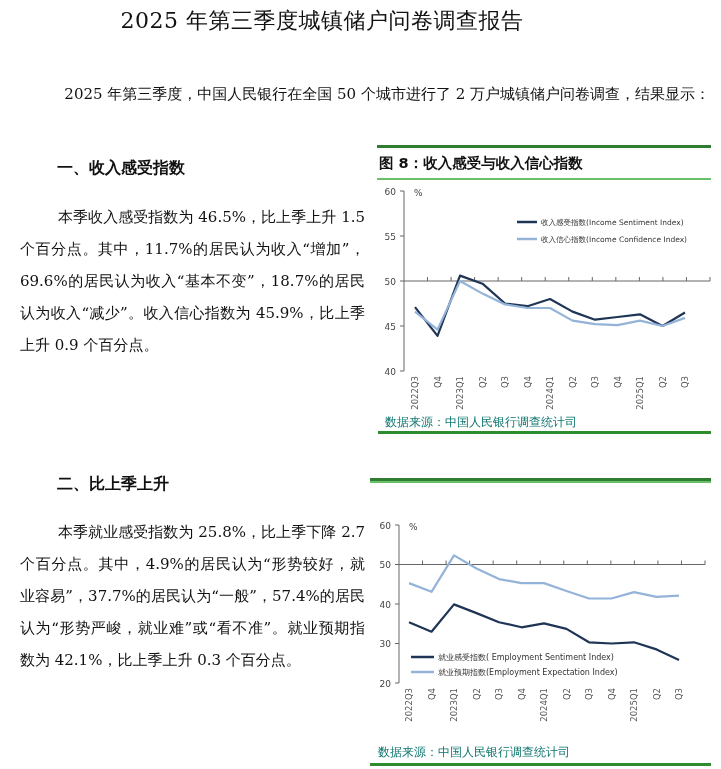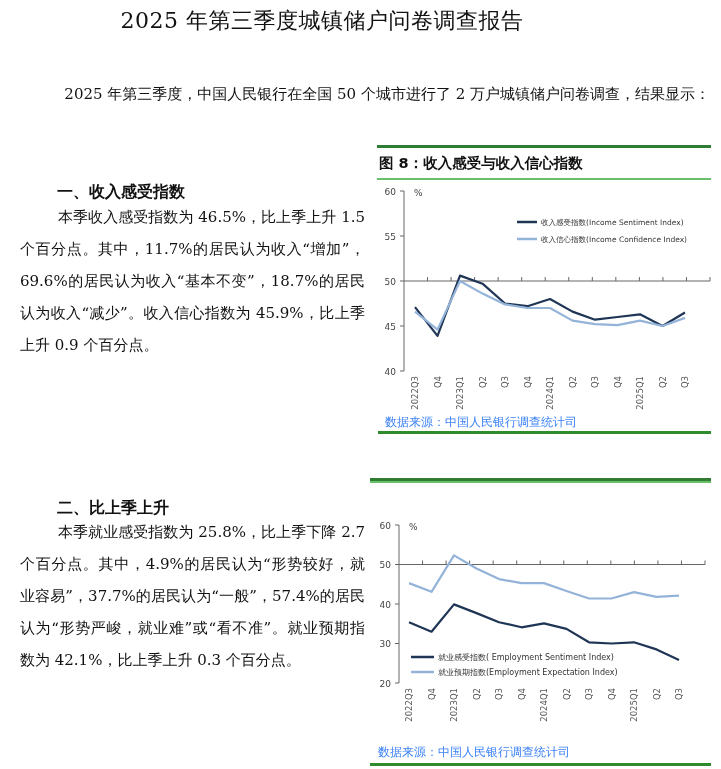--- a/index.html
+++ b/index.html
@@ -1,27 +1,27 @@
 <!DOCTYPE html>
 <html><head>
 <meta charset="utf-8">
 <style>
   html, body { margin:0; padding:0; background:#fff; }
   body { width:721px; height:769px; position:relative; overflow:hidden;
          font-family:"DejaVu Serif", "Liberation Serif", serif; color:#111; }
   .abs { position:absolute; }
   .title { left:0; top:6px; width:644px; text-align:center; font-size:22px; letter-spacing:0.5px; }
   .intro { left:20px; top:78px; width:690px; font-size:15px; line-height:32px; text-indent:38px;text-align:right; }
-  .section-h { font-family:"DejaVu Sans", "Liberation Sans", sans-serif; font-weight:bold; font-size:16px;margin-top:24px; }
+  .section-h { font-family:"DejaVu Sans", "Liberation Sans", sans-serif; font-weight:bold; font-size:16px; }
   .para { width:345px; font-size:15px; line-height:32px; text-indent:38px; text-align:justify; }
   .fig-line-top { height:3px; background:#2e7d32; }
   .fig-line-sub { height:2px; background:#6abf6a; }
   .fig-line-bot { height:3px; background:#2e8b2e; }
   .fig-title { font-family:"DejaVu Sans", "Liberation Sans", sans-serif; font-weight:bold; font-size:14.5px; }
-  .source { font-size:12px; color:#3b82f6; }
+  .source { font-size:12px; color:#0f766e; }
   svg text { font-family:"DejaVu Sans", "Liberation Sans", sans-serif; }
 </style>
 </head>
 <body>
 
 <div class="abs title">2025 年第三季度城镇储户问卷调查报告</div>
 <div class="abs intro">2025 年第三季度，中国人民银行在全国 50 个城市进行了 2 万户城镇储户问卷调查，结果显示：</div>
 
 <div class="abs section-h" style="left:57px; top:158px;">一、收入感受指数</div>
 <div class="abs para" style="left:20px; top:201px;">本季收入感受指数为 46.5%，比上季上升 1.5 个百分点。其中，11.7%的居民认为收入“增加”，69.6%的居民认为收入“基本不变”，18.7%的居民认为收入“减少”。收入信心指数为 45.9%，比上季上升 0.9 个百分点。</div>

